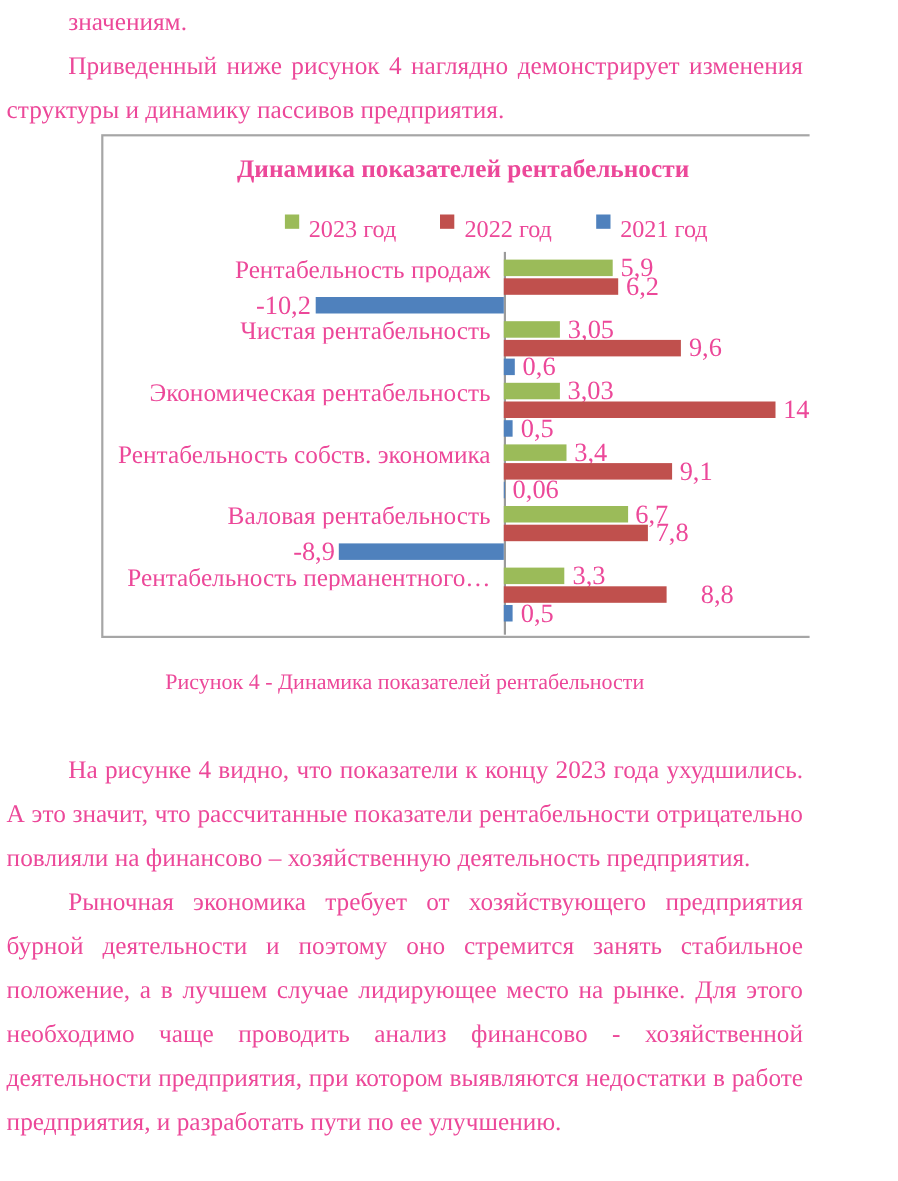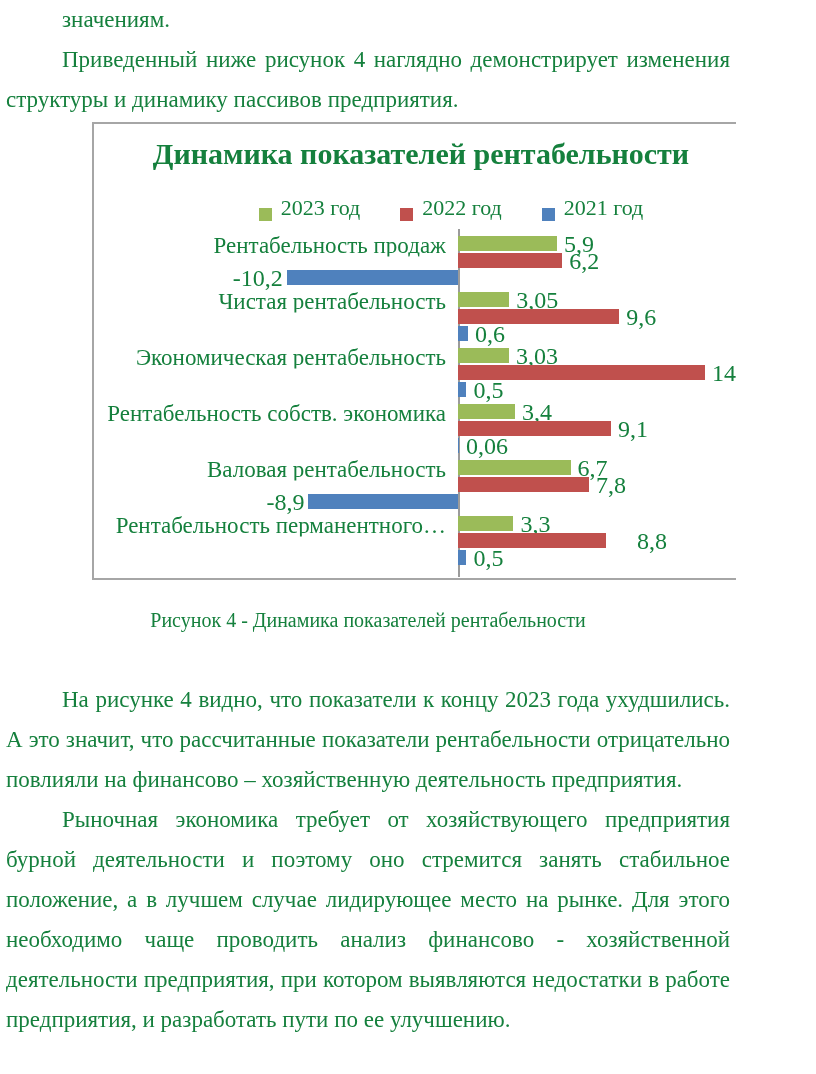--- a/index.html
+++ b/index.html
@@ -1,19 +1,19 @@
 <!DOCTYPE html>
 <html><head>
 <meta charset="utf-8">
 <style>
   * { margin:0; padding:0; box-sizing:border-box; }
   html,body { background:#ffffff; }
   .doc-page {
     width:736px; height:1074px;
-    background:#ffffff; color:#15803d;
+    background:#ffffff; color:#ec4899;
     font-family:"Liberation Serif","DejaVu Serif",serif;
     position:relative; overflow:hidden;
     padding:0 6px;
   }
   .para {
     font-size:23px; line-height:40px;
     text-align:justify; text-indent:56px;
   }
   .lead { font-size:23px; line-height:40px; text-indent:56px; }
 
@@ -21,28 +21,28 @@
   .chart-box {
     width:718px; height:458px;
     margin-left:86px; margin-top:2px;
     border:2px solid #a6a6a6;
     background:#fff;
     padding-top:14px;
     position:relative;
   }
   .chart-title {
     text-align:center; padding-right:60px;
-    font-weight:bold; font-size:30px; line-height:32px;
+    font-weight:bold; font-size:23px; line-height:32px;
   }
   .chart-legend {
     display:flex; justify-content:center; align-items:center;
     gap:40px; margin-top:16px;
     font-size:22px; line-height:26px; height:26px;
   }
-  .legend-item { display:flex; align-items:flex-end; gap:9px;margin-top:17px; }
+  .legend-item { display:flex; align-items:flex-start; gap:9px;margin-top:17px; }
   .legend-swatch { width:13px; height:13px; display:inline-block; }
 
   .plot { position:relative; margin-top:24px; height:336px; width:710px; }
   .axis-line {
     position:absolute; left:364px; top:-7px; height:348px; width:2px;
     background:#9b9b9b;
   }
   .category-label {
     position:absolute; left:0; width:352px;
     text-align:right; font-size:23px; line-height:23px;

